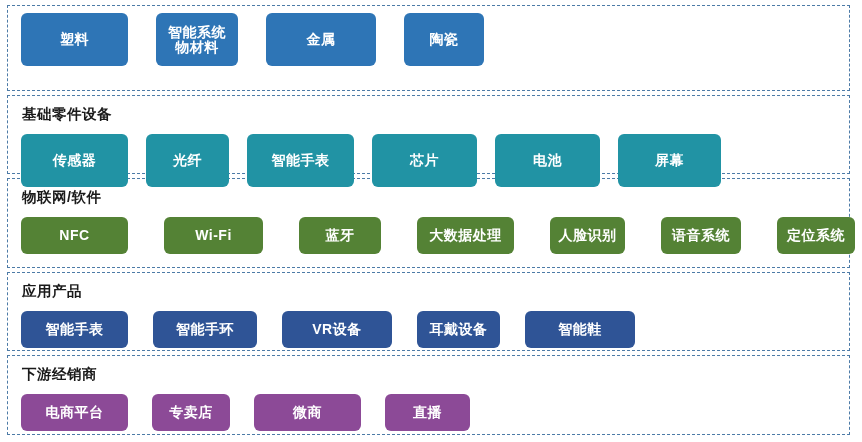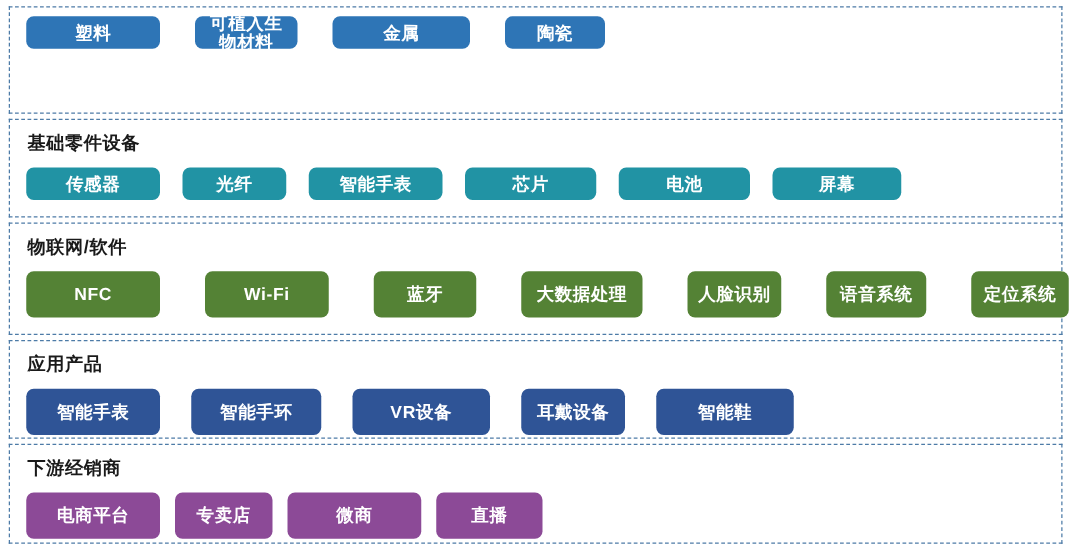--- a/index.html
+++ b/index.html
@@ -40,31 +40,31 @@
     border-radius: 6px;
     background: var(--btn, #2E75B6);
     color: #ffffff;
     font-size: 14px;
     font-weight: bold;
     line-height: 15px;
     text-align: center;
     white-space: pre-line;
     letter-spacing: 0.5px;
   }
-  .box.tall-btn .btn { height: 26px; }
+  .box.tall-btn .btn { height: 53px; }
 </style>
 </head>
 <body>
 
 <div class="canvas" style="--border: #4d7ba7;">
 
   <section class="box tall-btn" style="height: 86px; --btn: #2E75B6;">
     <div class="row" style="gap:28px">
       <div class="btn" style="width:107px">塑料</div>
-      <div class="btn" style="width:82px">可植入生
+      <div class="btn" style="width:82px">智能系统
 物材料</div>
       <div class="btn" style="width:110px">金属</div>
       <div class="btn" style="width:80px">陶瓷</div>
     </div>
   </section>
 
   <section class="box tall-btn" style="height: 79px; --btn: #2193A4;">
     <div class="sec-label">基础零件设备</div>
     <div class="row" style="gap:18px">
       <div class="btn" style="width:107px">传感器</div>
@@ -95,21 +95,21 @@
       <div class="btn" style="width:107px">智能手表</div>
       <div class="btn" style="width:104px">智能手环</div>
       <div class="btn" style="width:110px">VR设备</div>
       <div class="btn" style="width:83px">耳戴设备</div>
       <div class="btn" style="width:110px">智能鞋</div>
     </div>
   </section>
 
   <section class="box" style="height: 80px; --btn: #8C4A97;">
     <div class="sec-label">下游经销商</div>
-    <div class="row" style="gap:12px">
+    <div class="row" style="gap:24px">
       <div class="btn" style="width:107px">电商平台</div>
       <div class="btn" style="width:78px">专卖店</div>
       <div class="btn" style="width:107px">微商</div>
       <div class="btn" style="width:85px">直播</div>
     </div>
   </section>
 
 </div>
 
 </body></html>

